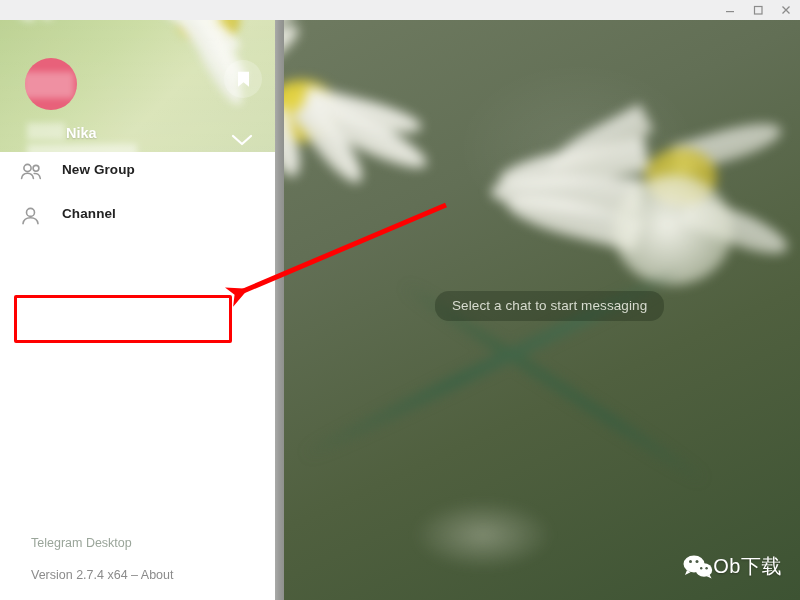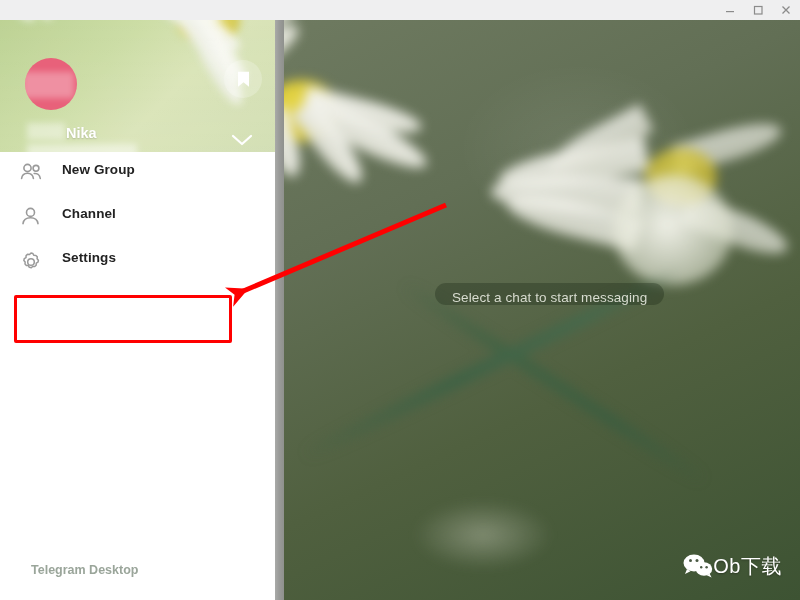--- a/index.html
+++ b/index.html
@@ -92,34 +92,34 @@
     transform: rotate(-26deg); transform-origin: left center;
   }
   .leaf-blur {
     position: absolute; left: 170px; top: 520px;
     width: 140px; height: 70px; border-radius: 50%;
     background: radial-gradient(ellipse at center, rgba(230,230,215,0.35), rgba(230,230,215,0) 70%);
   }
 
   
   .empty-pill {
-    position: absolute; left: 152px; top: 263px;
-    padding: 7px 17px 0;
+    position: absolute; left: 152px; top: 271px;
+    padding: 7px 17px 8px;
     border-radius: 14px;
     background: rgba(20,34,16,0.30);
     color: #d8dcd0;
     font-size: 13.5px;
     white-space: nowrap;
     letter-spacing: .1px;
   }
 
   
   .watermark {
     position: absolute; right: 18px; bottom: 20px;
-    display: flex; align-items: flex-start; gap: 0;
+    display: flex; align-items: center; gap: 0;
   }
   .watermark .wm-text {
     color: #ffffff; font-size: 20px; letter-spacing: .5px;
     text-shadow: 0 1px 2px rgba(0,0,0,.35);
   }
 
   
   .sidebar {
     position: absolute; left: 0; top: 20px;
     width: 275px; height: 580px;
@@ -230,21 +230,21 @@
     cursor: pointer;
   }
   .toggle .knob {
     position: absolute; left: 1px; top: 1px;
     width: 18px; height: 18px; border-radius: 50%;
     background: #ffffff; border: 1px solid #c9c9c9;
   }
 
   
   .side-footer { position: absolute; left: 31px; bottom: 18px; }
-  .foot-1 { font-size: 12.5px; font-weight: bold; color: #9aa59a; margin-bottom: 5px; }
+  .foot-1 { font-size: 12.5px; font-weight: normal; color: #9aa59a; margin-bottom: 18px; }
   .foot-2 { font-size: 12.5px; color: #8b8b8b; }
   .foot-2 .about { cursor: pointer; }
 
   
   .hl-box {
     position: absolute; left: 14px; top: 295px;
     width: 218px; height: 48px;
     border: 3px solid #ff0000;
     border-radius: 2px;
     pointer-events: none;
@@ -375,38 +375,29 @@
       <div class="menu-item">
         <div class="menu-icon">
           <svg width="24" height="22" viewBox="0 0 24 22">
             <circle cx="11.5" cy="6.4" r="4" fill="none" stroke="#9a9a9a" stroke-width="1.6"></circle>
             <path d="M4 17.6 c0.5 -4 3.7 -5.9 7.5 -5.9 c3.8 0 7 1.9 7.5 5.9" fill="none" stroke="#9a9a9a" stroke-width="1.6" stroke-linecap="round"></path>
           </svg>
         </div>
         <div class="menu-label">Channel</div>
       </div>
 
-      <div class="menu-item">
-        <div class="menu-icon">
-          <svg width="24" height="24" viewBox="0 0 24 24">
-            <path d="M12 3.1 l1.9 0.45 l1 1.75 l2 0.1 l1.35 1.4 l-0.15 2 l1.3 1.5 l-0.4 1.9
-                     l-1.75 1 l-0.1 2 l-1.4 1.35 l-2 -0.15 l-1.5 1.3 l-1.9 -0.4 l-1 -1.75
-                     l-2 -0.1 l-1.35 -1.4 l0.15 -2 l-1.3 -1.5 l0.4 -1.9 l1.75 -1 l0.1 -2
-                     l1.4 -1.35 l2 0.15 z" fill="none" stroke="#9a9a9a" stroke-width="1.5" stroke-linejoin="round"></path>
-            <circle cx="12" cy="12" r="3.3" fill="none" stroke="#9a9a9a" stroke-width="1.5"></circle>
-          </svg>
-        </div>
-        <div class="menu-label">Settings</div>
-      </div>
 
 
     </div>
 
     <div class="side-footer">
       <div class="foot-1">Telegram Desktop</div>
+      <div class="foot-2">
+        <span>Version 2.7.4 x64 – </span><span class="about">About</span>
+      </div>
     </div>
   </div>
 
   <div class="hl-box"></div>
 
   <svg class="arrow-svg">
     <defs>
       <marker id="arrowhead" markerWidth="4.2" markerHeight="4.2" refX="1.6" refY="2.1" orient="auto">
         <path d="M4.2,0 L0,2.1 L4.2,4.2 L3.0,2.1 z" fill="#ff0000"></path>
       </marker>

